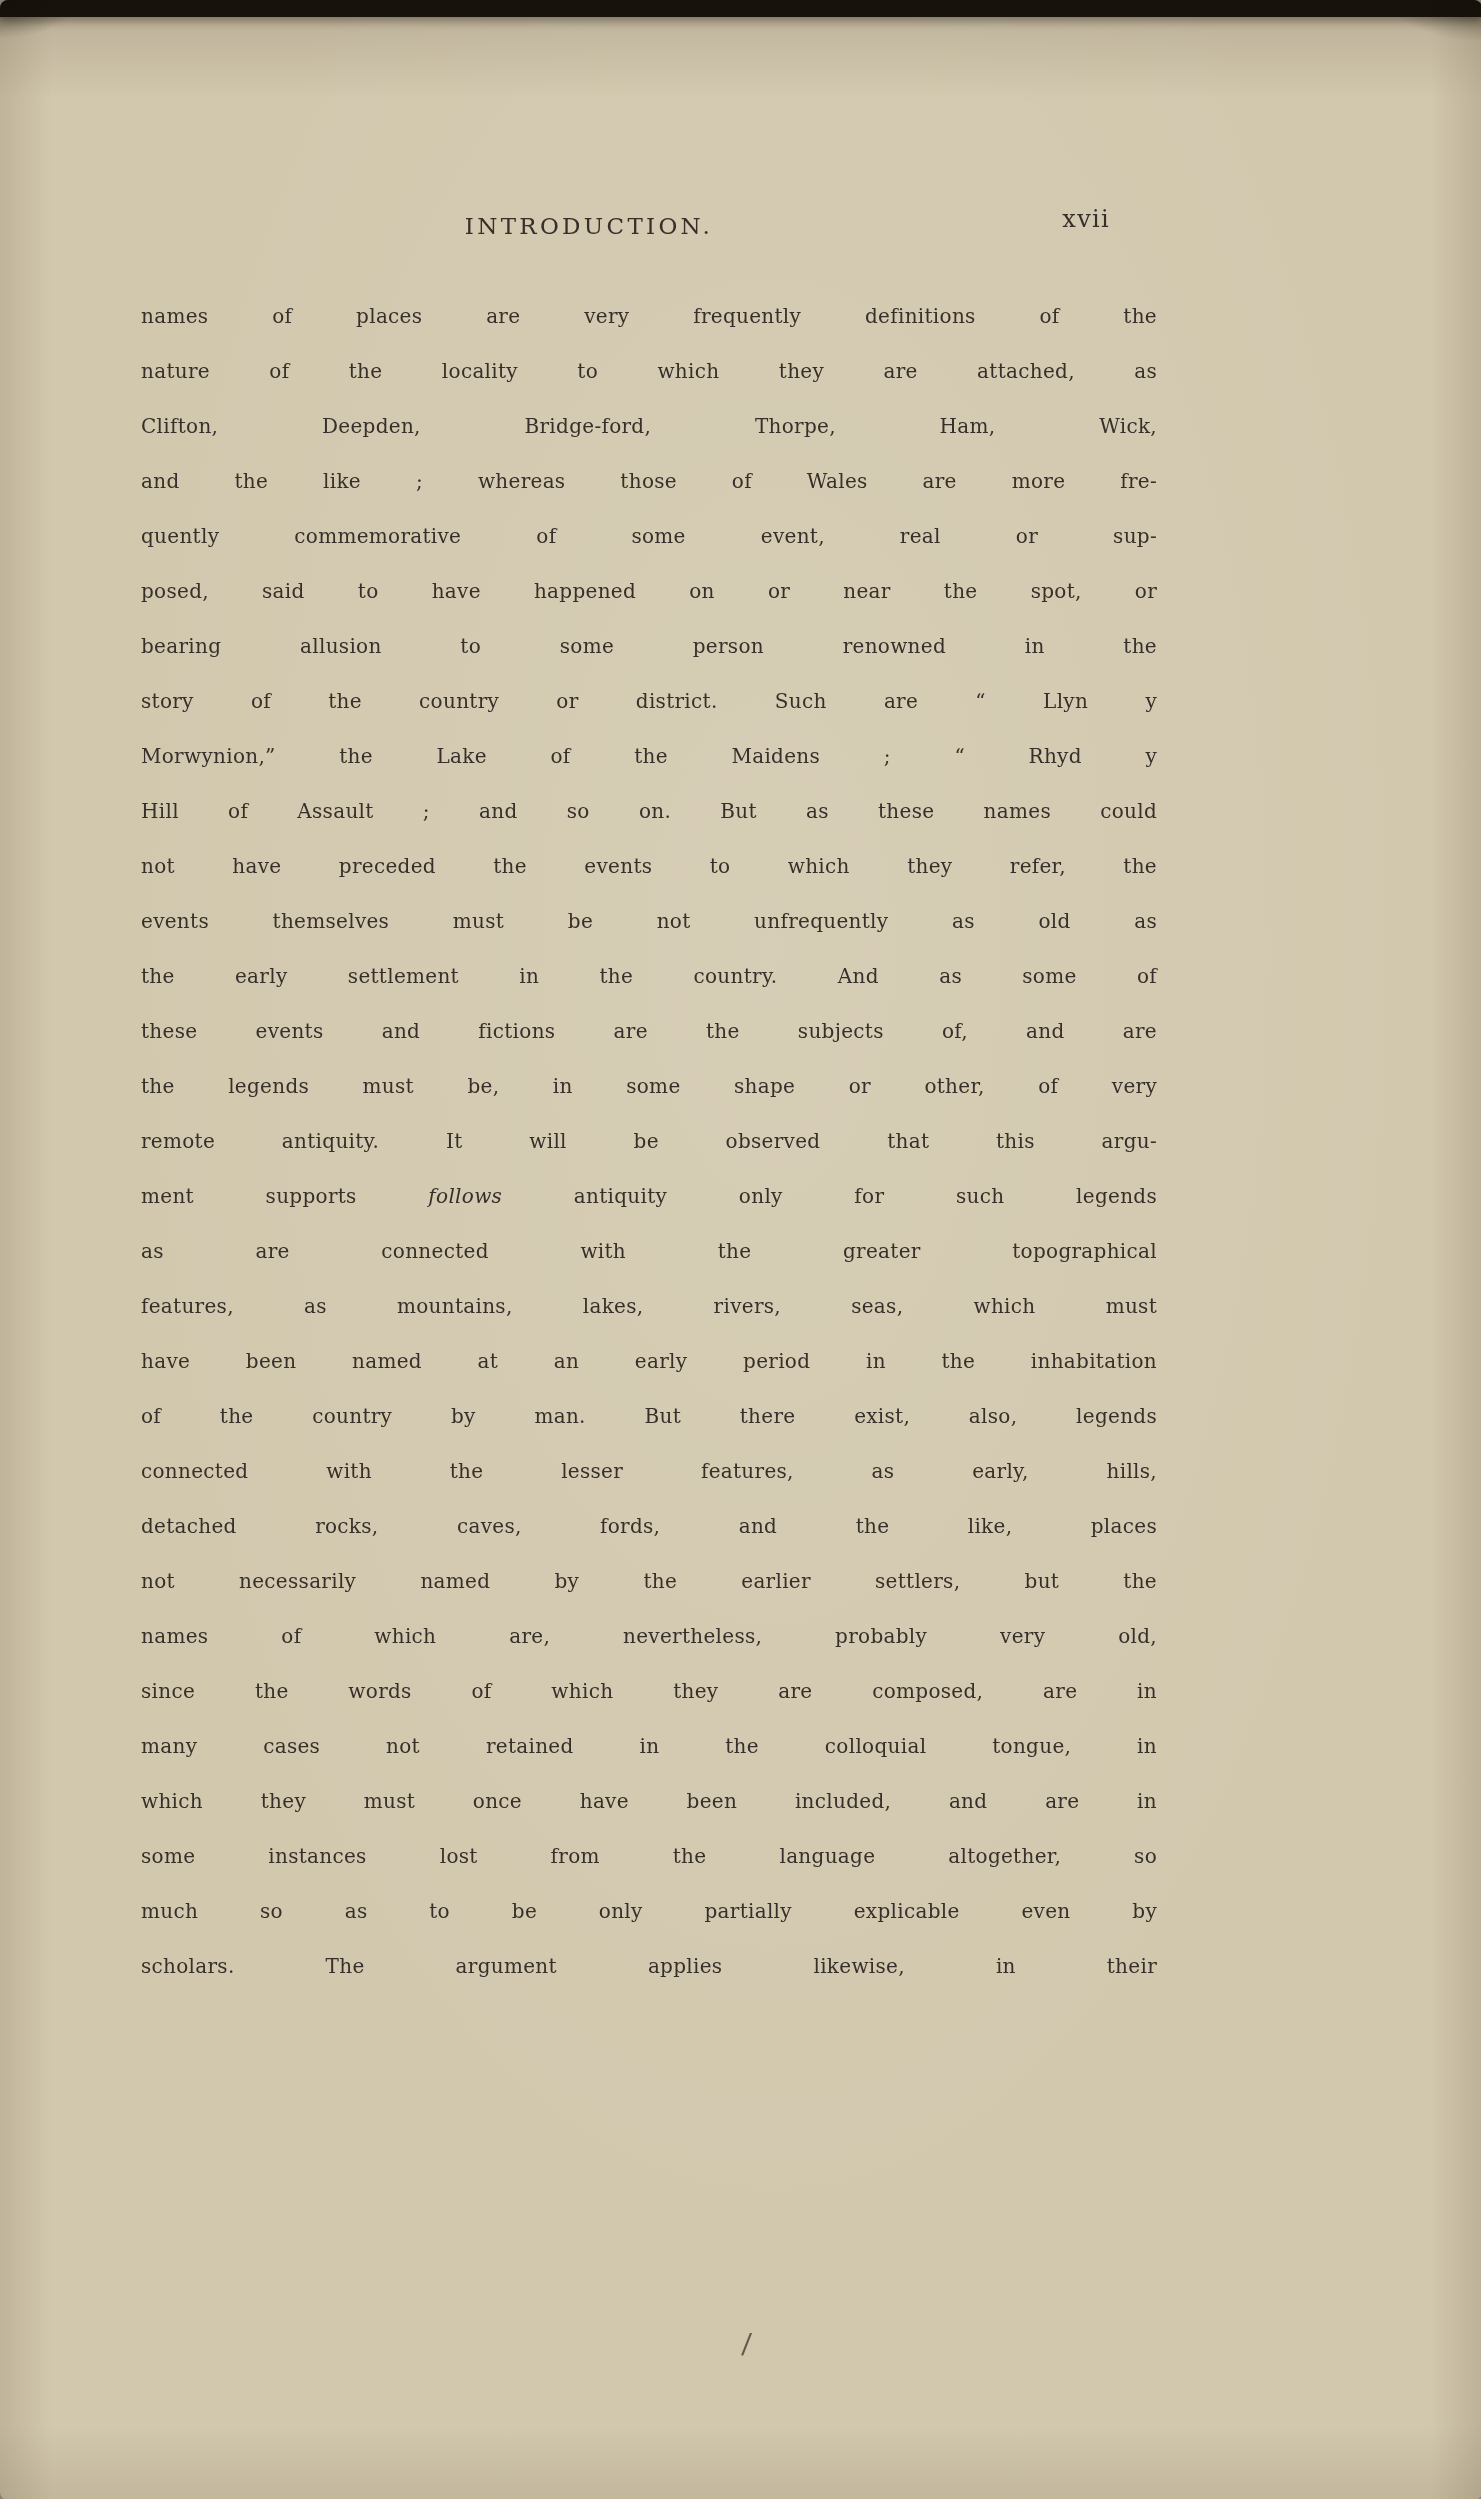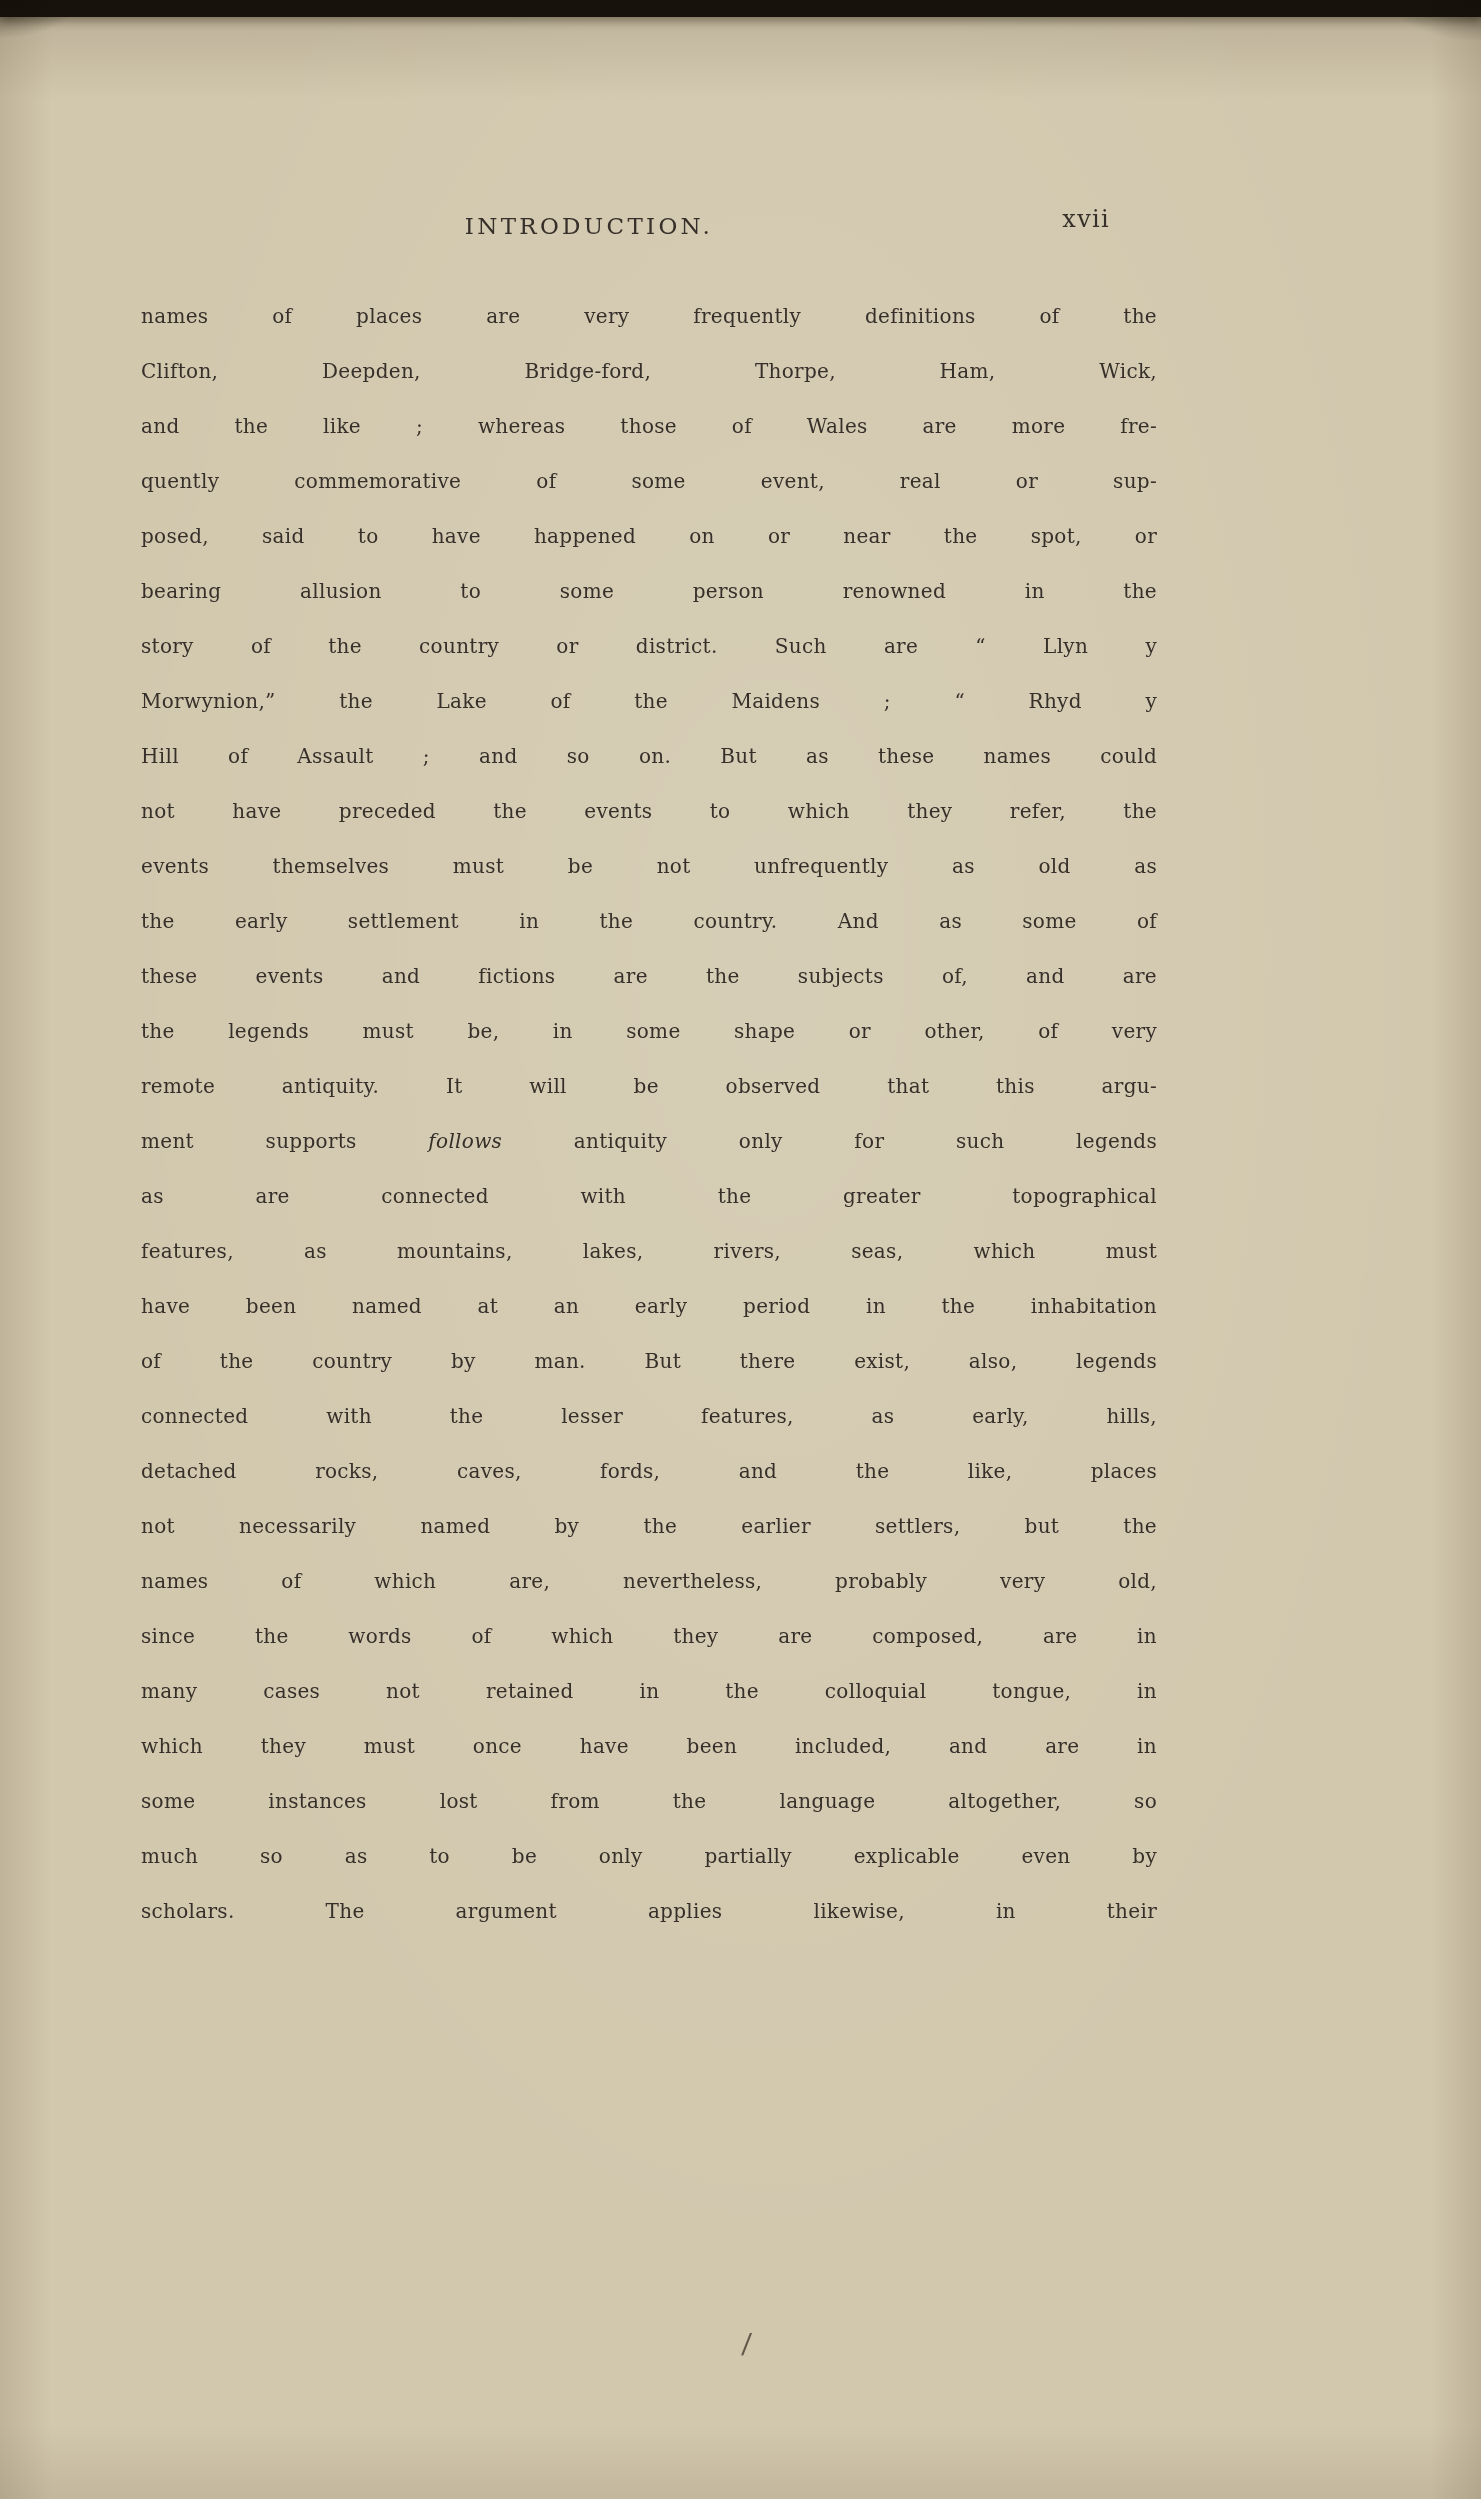--- a/index.html
+++ b/index.html
@@ -11,20 +11,21 @@
     position: relative;
     width: 1482px;
     height: 2500px;
     overflow: hidden;
     font-family: "DejaVu Serif", "Liberation Serif", serif;
     background:
       radial-gradient(ellipse at 52% 38%, rgba(255,255,255,0.10) 0%, rgba(255,255,255,0) 62%),
       linear-gradient(90deg, rgba(80,62,38,0.14) 0%, rgba(0,0,0,0) 3.5%, rgba(0,0,0,0) 96.5%, rgba(80,62,38,0.16) 100%),
       linear-gradient(180deg, rgba(70,54,34,0.18) 0%, rgba(0,0,0,0) 4%, rgba(0,0,0,0) 97%, rgba(80,62,38,0.12) 100%),
       var(--paper, #d2c8ae);
+    border-radius: 8px;
   }
   .scan-edge-top {
     position: absolute;
     top: 0; left: 0; right: 0;
     height: 17px;
     background: var(--edge, #17120c);
     box-shadow: 0 4px 9.2px rgba(40,28,14,0.45);
   }
   .scan-corner-tl {
     position: absolute;
@@ -99,20 +100,21 @@
   <div class="scan-corner-tl"></div>
   <div class="scan-corner-tr"></div>
 
   <div class="header">
     <div class="running-title">INTRODUCTION.</div>
     <div class="page-number">xvii</div>
   </div>
 
   <div class="body-text">
       <div class="line">names of places are very frequently definitions of the</div>
+      <div class="line">nature of the locality to which they are attached, as</div>
       <div class="line">Clifton, Deepden, Bridge-ford, Thorpe, Ham, Wick,</div>
       <div class="line">and the like ; whereas those of Wales are more fre-</div>
       <div class="line">quently commemorative of some event, real or sup-</div>
       <div class="line">posed, said to have happened on or near the spot, or</div>
       <div class="line">bearing allusion to some person renowned in the</div>
       <div class="line">story of the country or district. Such are “ Llyn y</div>
       <div class="line">Morwynion,” the Lake of the Maidens ; “ Rhyd y</div>
       <div class="line">Hill of Assault ; and so on. But as these names could</div>
       <div class="line">not have preceded the events to which they refer, the</div>
       <div class="line">events themselves must be not unfrequently as old as</div>

